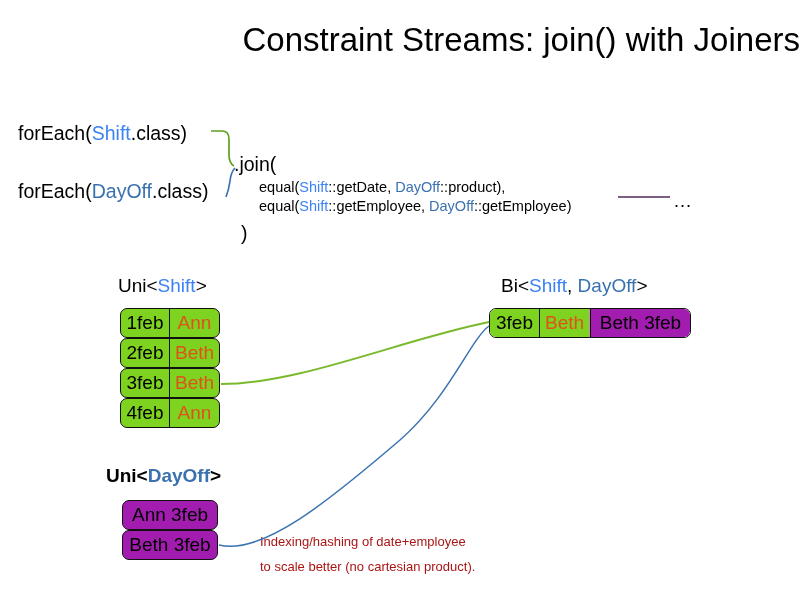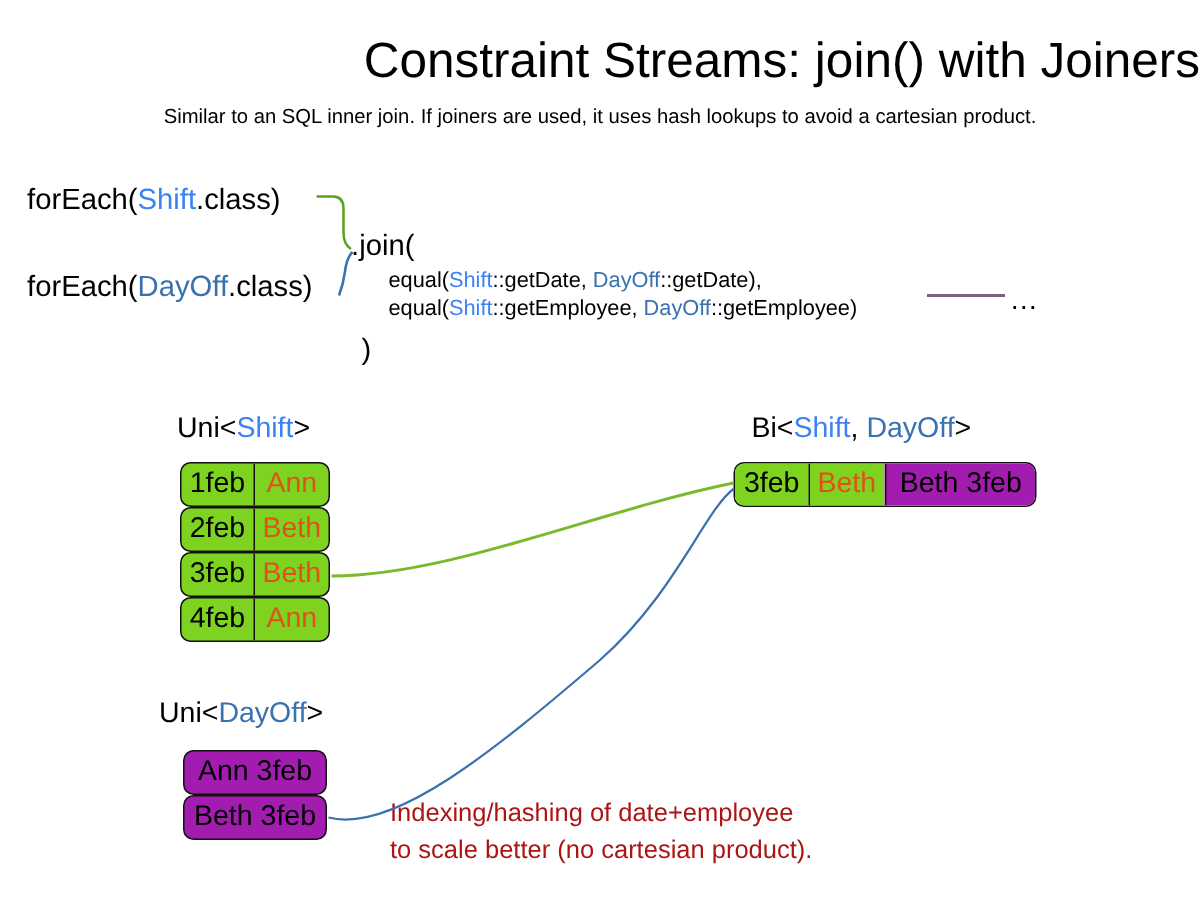--- a/index.html
+++ b/index.html
@@ -84,21 +84,21 @@
 
   
   .type-label {
     position: absolute;
     font-size: 19px;
     line-height: 24px;
     white-space: nowrap;
     color: #000;
   }
   #label-uni-shift  { left: 118px; top: 274px; text-align: right; }
-  #label-uni-dayoff { left: 106px; top: 464px; }
+  #label-uni-dayoff { left: 106px; top: 464px; font-weight: bold; }
   #label-bi         { left: 501px; top: 274px; }
 
   
   .box {
     position: absolute;
     box-sizing: border-box;
     border: 1.6px solid #111111;
     border-radius: 7px;
     display: flex;
     align-items: center;
@@ -147,21 +147,21 @@
   }
   #bi-row .cell-date { width: 49px; }
   #bi-row .cell-emp  { width: 51px; border-right: 1.6px solid #c08fa8; }
   #bi-row .cell-dayoff { width: 100px; }
 
   
   #annotation {
     position: absolute;
     left: 260px;
     top: 529px;
-    font-size: 17px;
+    font-size: 13px;
     line-height: 25px;
     color: #ab1515;
     white-space: nowrap;
   }
 
   
   #wires {
     position: absolute;
     left: 0;
     top: 0;
@@ -169,29 +169,28 @@
     height: 600px;
     pointer-events: none;
   }
 </style>
 </head>
 <body>
 
 <div class="slide">
 
   <div id="title">Constraint Streams: join() with Joiners</div>
-  <div id="subtitle">Similar to an SQL inner join. If joiners are used, it uses hash lookups to avoid a cartesian product.</div>
 
   <div class="code" id="foreach-shift"><span>forEach(</span><span class="kw-shift">Shift</span><span>.class)</span></div>
 
   <div class="code" id="foreach-dayoff"><span>forEach(</span><span class="kw-dayoff">DayOff</span><span>.class)</span></div>
 
   <div class="code" id="join-open">.join(</div>
 
-  <div class="code-small" id="equal-date"><span>equal(</span><span class="kw-shift">Shift</span><span>::getDate, </span><span class="kw-dayoff">DayOff</span><span>::getDate),</span></div>
+  <div class="code-small" id="equal-date"><span>equal(</span><span class="kw-shift">Shift</span><span>::getDate, </span><span class="kw-dayoff">DayOff</span><span>::product),</span></div>
 
   <div class="code-small" id="equal-employee"><span>equal(</span><span class="kw-shift">Shift</span><span>::getEmployee, </span><span class="kw-dayoff">DayOff</span><span>::getEmployee)</span></div>
 
   <div class="code" id="join-close">)</div>
 
   <div id="ellipsis">…</div>
 
   <div class="type-label" id="label-uni-shift"><span>Uni&lt;</span><span class="kw-shift">Shift</span><span>&gt;</span></div>
 
   <div id="shift-rows">

